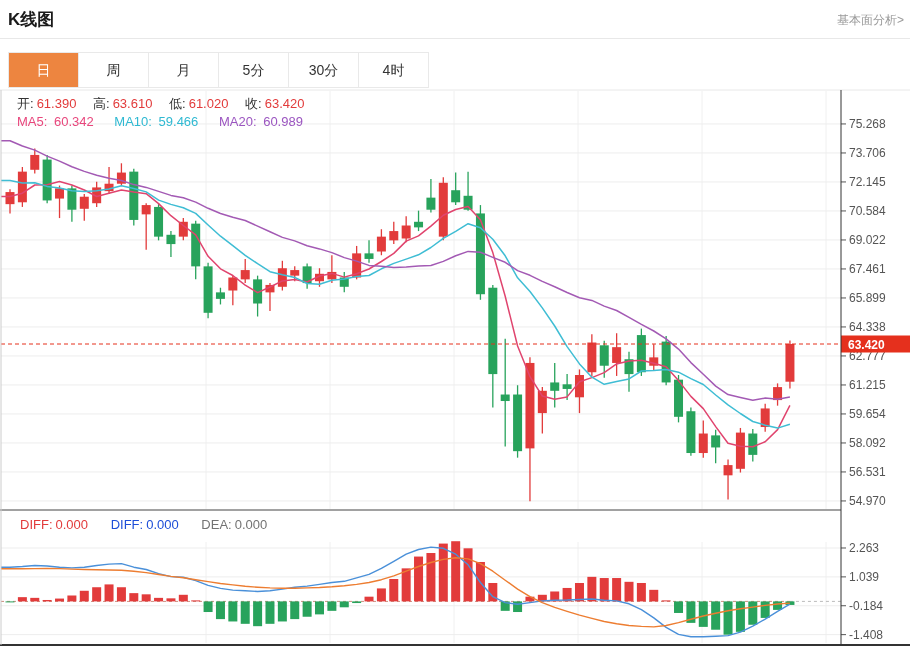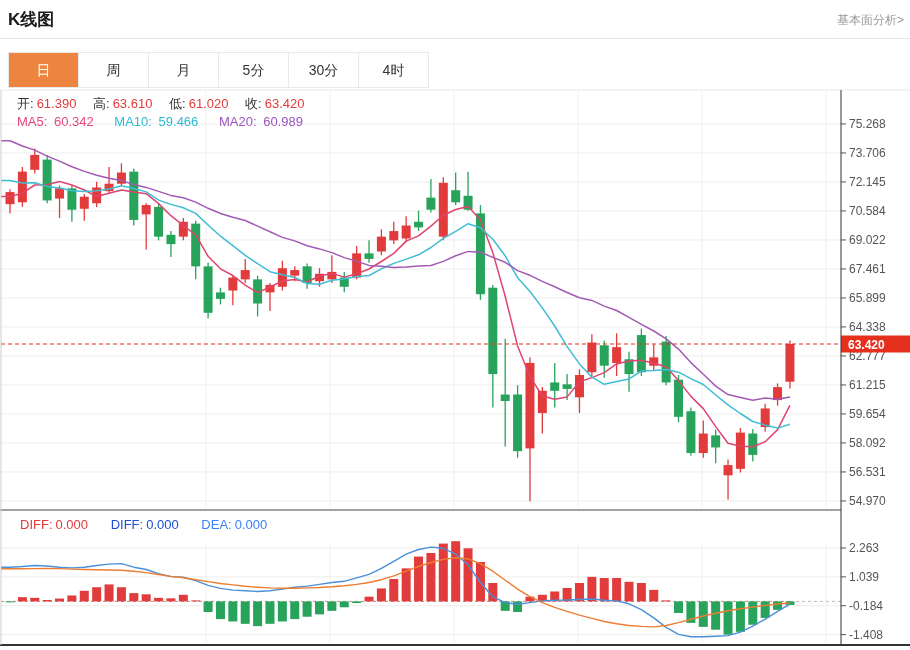--- a/index.html
+++ b/index.html
@@ -17,21 +17,21 @@
   svg text{font-family:"Liberation Sans","DejaVu Sans",sans-serif;}
   .overlay-row{position:absolute;z-index:2;font-size:13px;white-space:nowrap;}
   .overlay-row span{margin-right:3px;}
   .lbl{color:#333;}
   .val-red{color:#e23b3b;margin-right:13px !important;}
   .ma5{color:#e8467c;margin-right:14px !important;}
   .ma10{color:#2fb9d2;margin-right:14px !important;}
   .ma20{color:#9b55c0;}
   .macd-v{color:#e23b3b;margin-right:16px !important;}
   .diff-v{color:#1d4ed8;margin-right:16px !important;text-align:center;}
-  .dea-v{color:#3b82f6;}
+  .dea-v{color:#737373;}
 </style>
 </head>
 <body>
 
 <div class="page-title">K线图</div>
 <a class="fund-link">基本面分析&gt;</a>
 <div class="header-divider"></div>
 
 <div class="tabs" id="tabs">
     <div class="tab active" style="background: rgb(237, 133, 64);">日</div>

